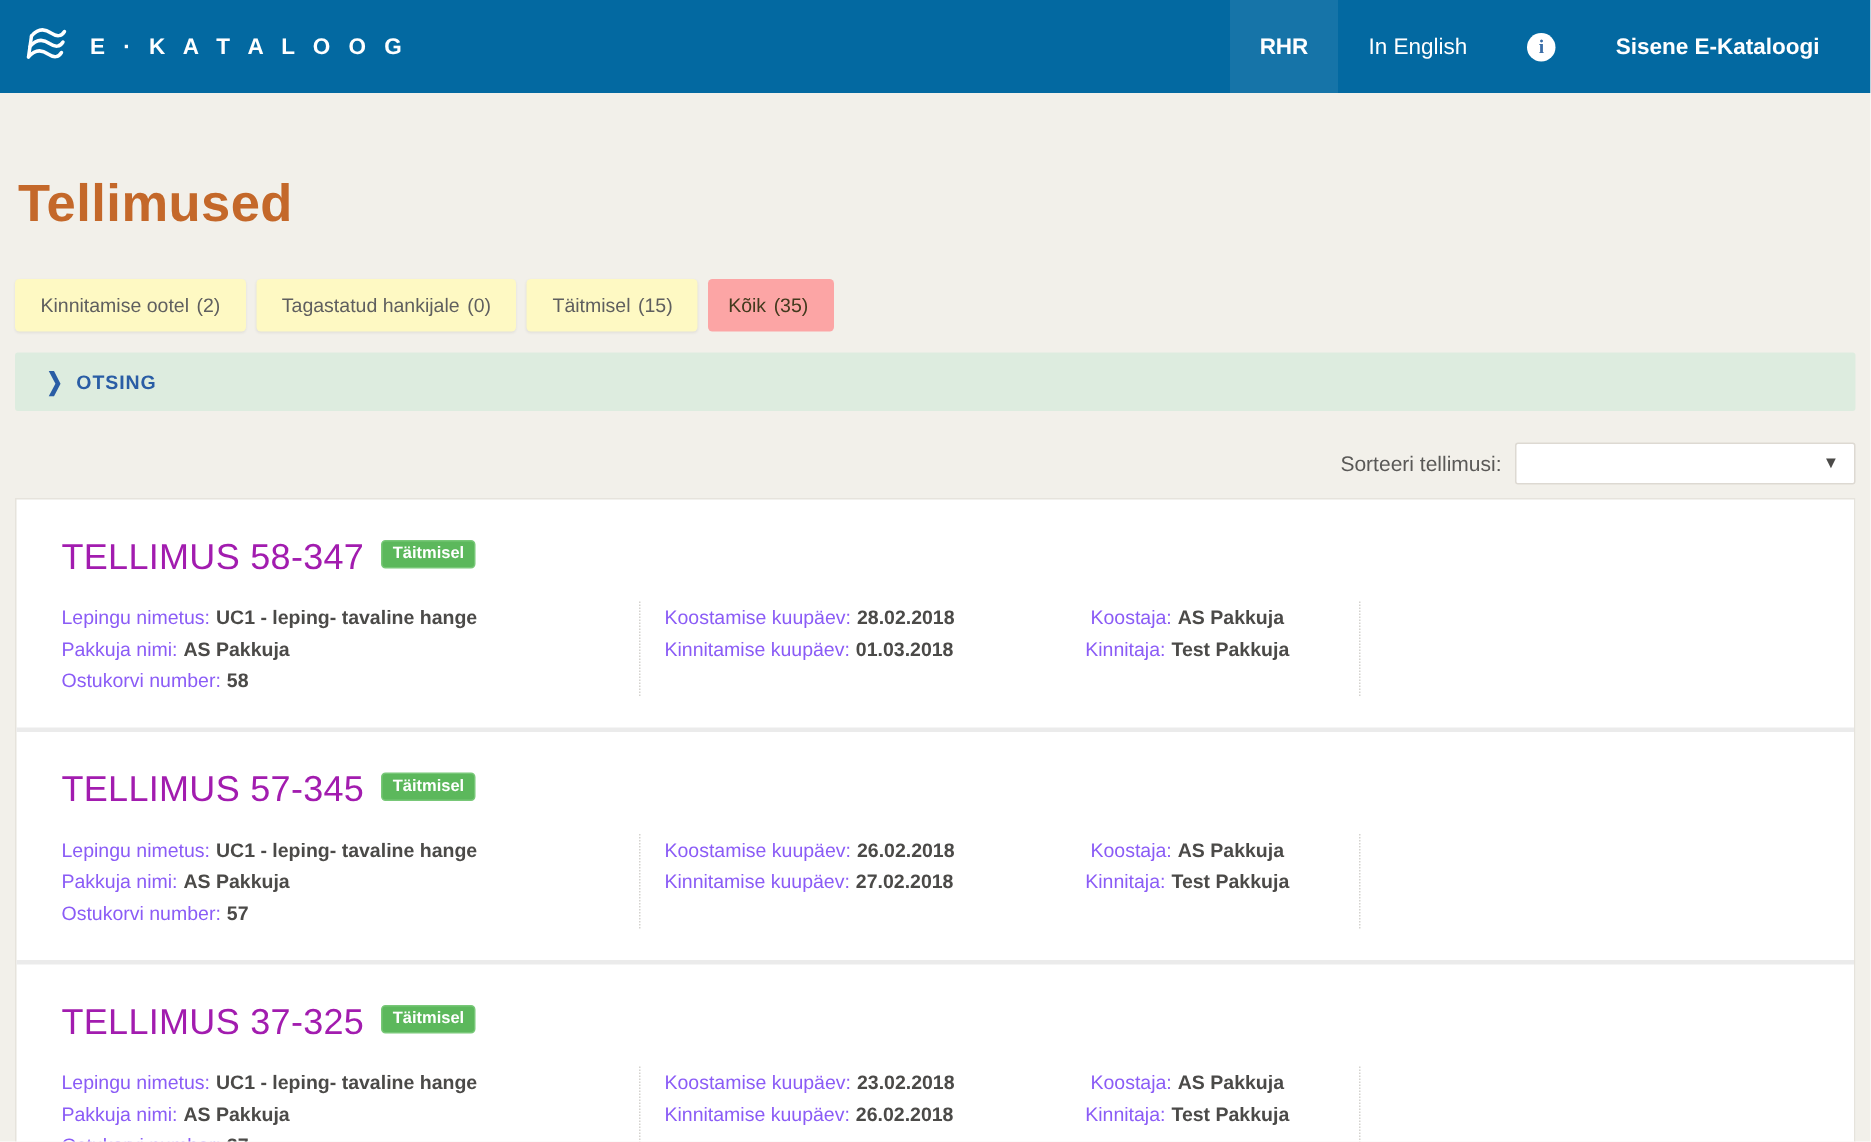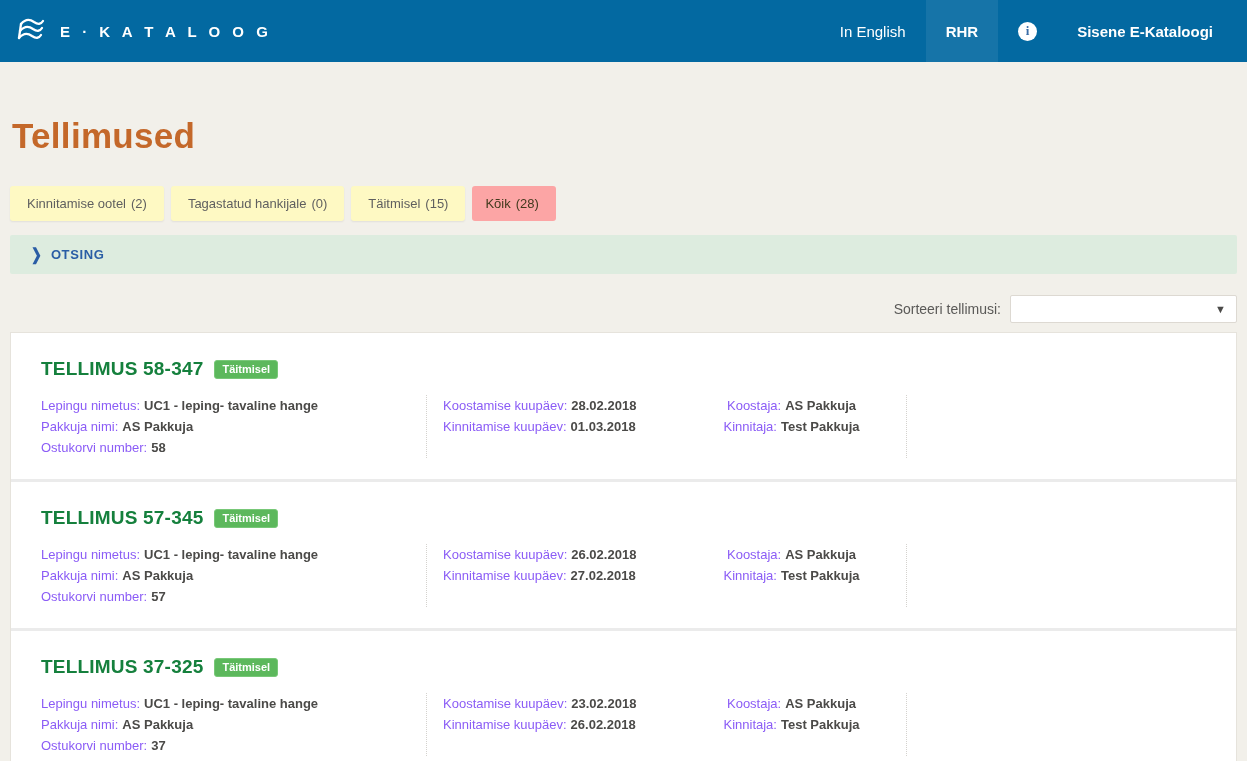--- a/index.html
+++ b/index.html
@@ -88,21 +88,21 @@
 
   
   .orders {
     background: #fff;
     border: 1px solid #e6e3dc;
   }
   .order-card { padding: 25px 30px 21px; }
   .order-card + .order-card { border-top: 3px solid #ebebeb; }
   .order-head { display: flex; align-items: flex-start; gap: 11px; }
   .order-title {
-    color: #15803d; font-size: 19px; font-weight: 700;
+    color: #a21caf; font-size: 24px; font-weight: 400;
     letter-spacing: 0.2px; cursor: pointer;
   }
   .status-badge {
     background: #5cb85c; color: #fff;
     border: 1px solid #78c878;
     font-size: 11px; font-weight: 700;
     padding: 2px 7px 3px; border-radius: 3px; margin-top: 2px;
     white-space: nowrap;
   }
   .order-fields {
@@ -128,22 +128,22 @@
           <path d="M9 9 q6 -7 13 -2 q6 4 9 -1"></path>
           <path d="M8 16 q6 -7 13 -2 q6 4 9 -1"></path>
           <path d="M7 23 q6 -7 13 -2 q6 4 9 -1"></path>
           <path d="M9 9 L7 23"></path>
         </g>
       </svg>
     </span>
     <span class="brand-text">E · K A T A L O O G</span>
   </div>
   <div class="topnav">
+    <div class="topnav-item hl">RHR</div>
     <div class="topnav-item">In English</div>
-    <div class="topnav-item hl">RHR</div>
     <div class="topnav-item">
       <span class="info-circle">i</span>
     </div>
     <div class="topnav-item bold">Sisene E-Kataloogi</div>
   </div>
 </div>
 
 <div class="page">
 
   <h1 class="page-title">Tellimused</h1>
@@ -156,21 +156,21 @@
     <button class="tab">
       <span>Tagastatud hankijale</span>
       <span>(0)</span>
     </button>
     <button class="tab">
       <span>Täitmisel</span>
       <span>(15)</span>
     </button>
     <button class="tab active">
       <span>Kõik</span>
-      <span>(28)</span>
+      <span>(35)</span>
     </button>
   </div>
 
   <div class="search-bar">
     <span class="search-chevron">❯</span>
     <span class="search-label">OTSING</span>
   </div>
 
   <div class="sort-row">
     <span class="sort-label">Sorteeri tellimusi:</span>

